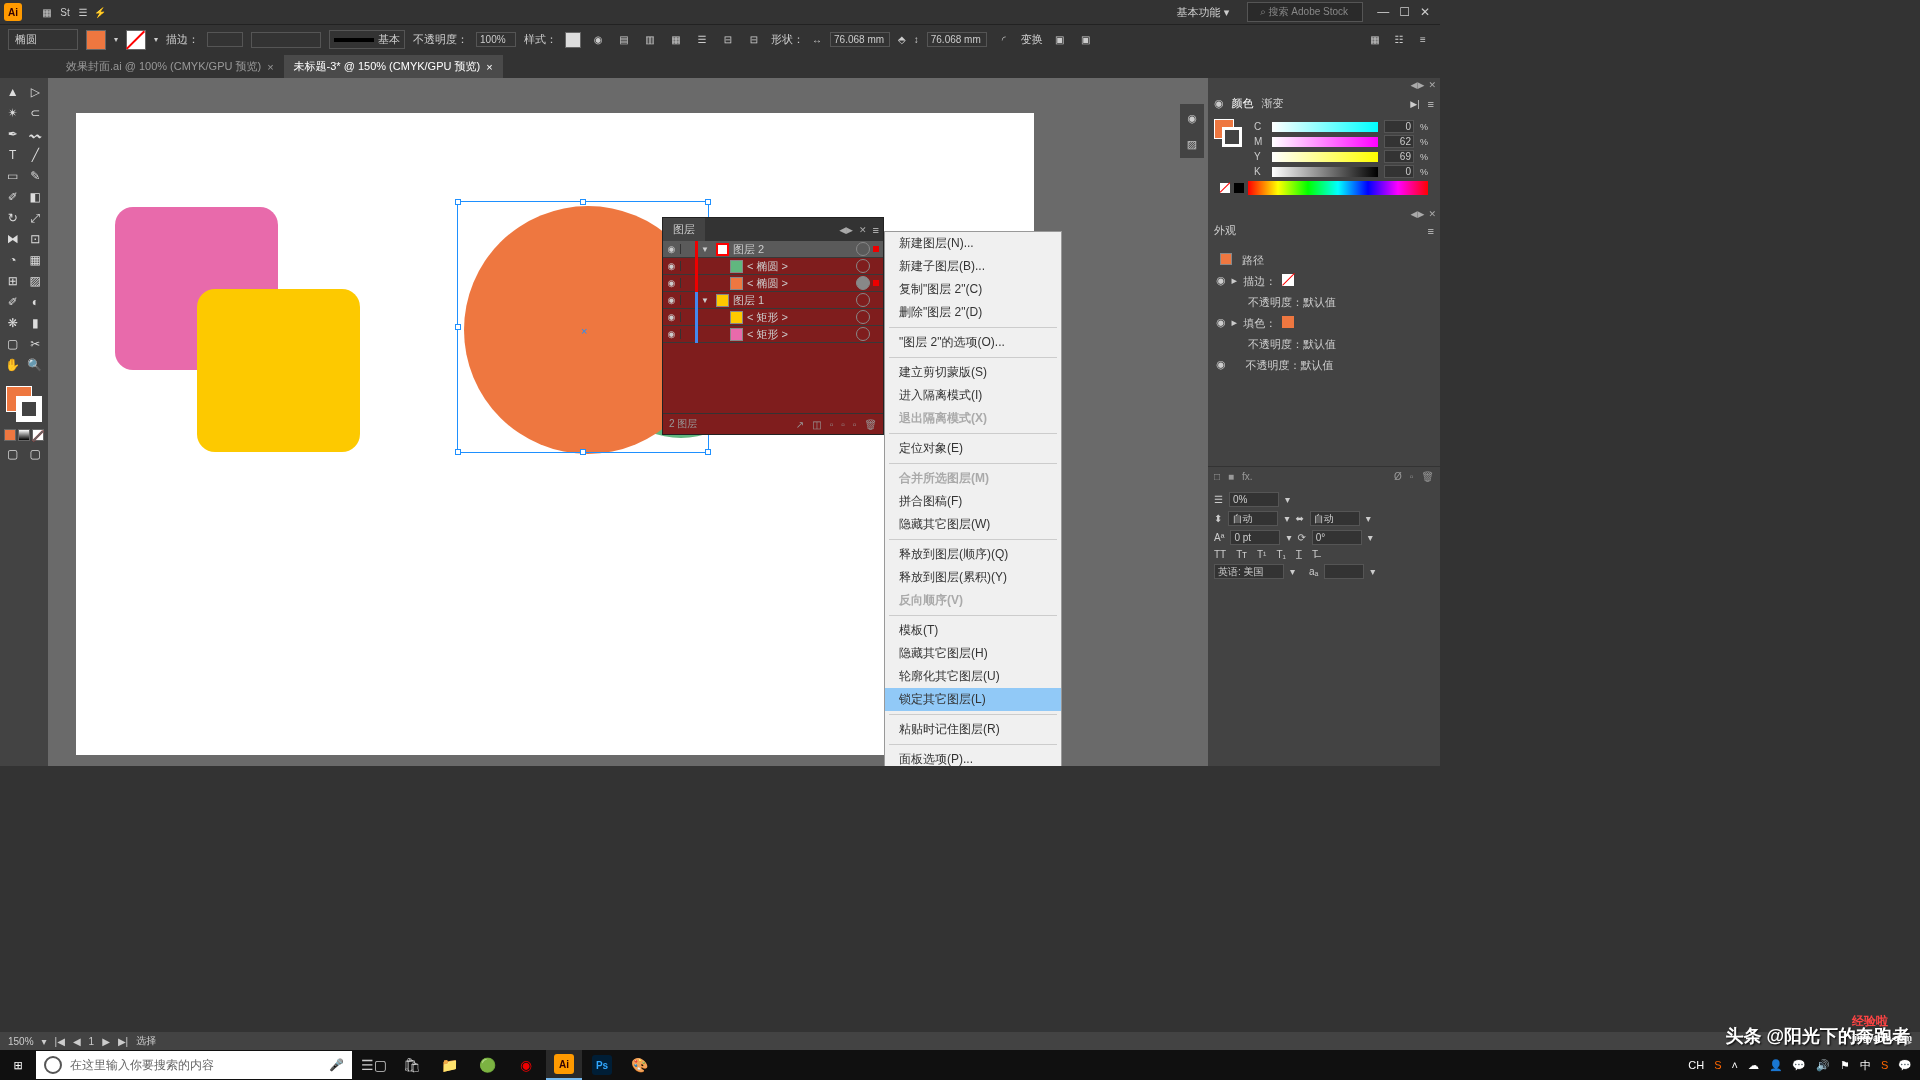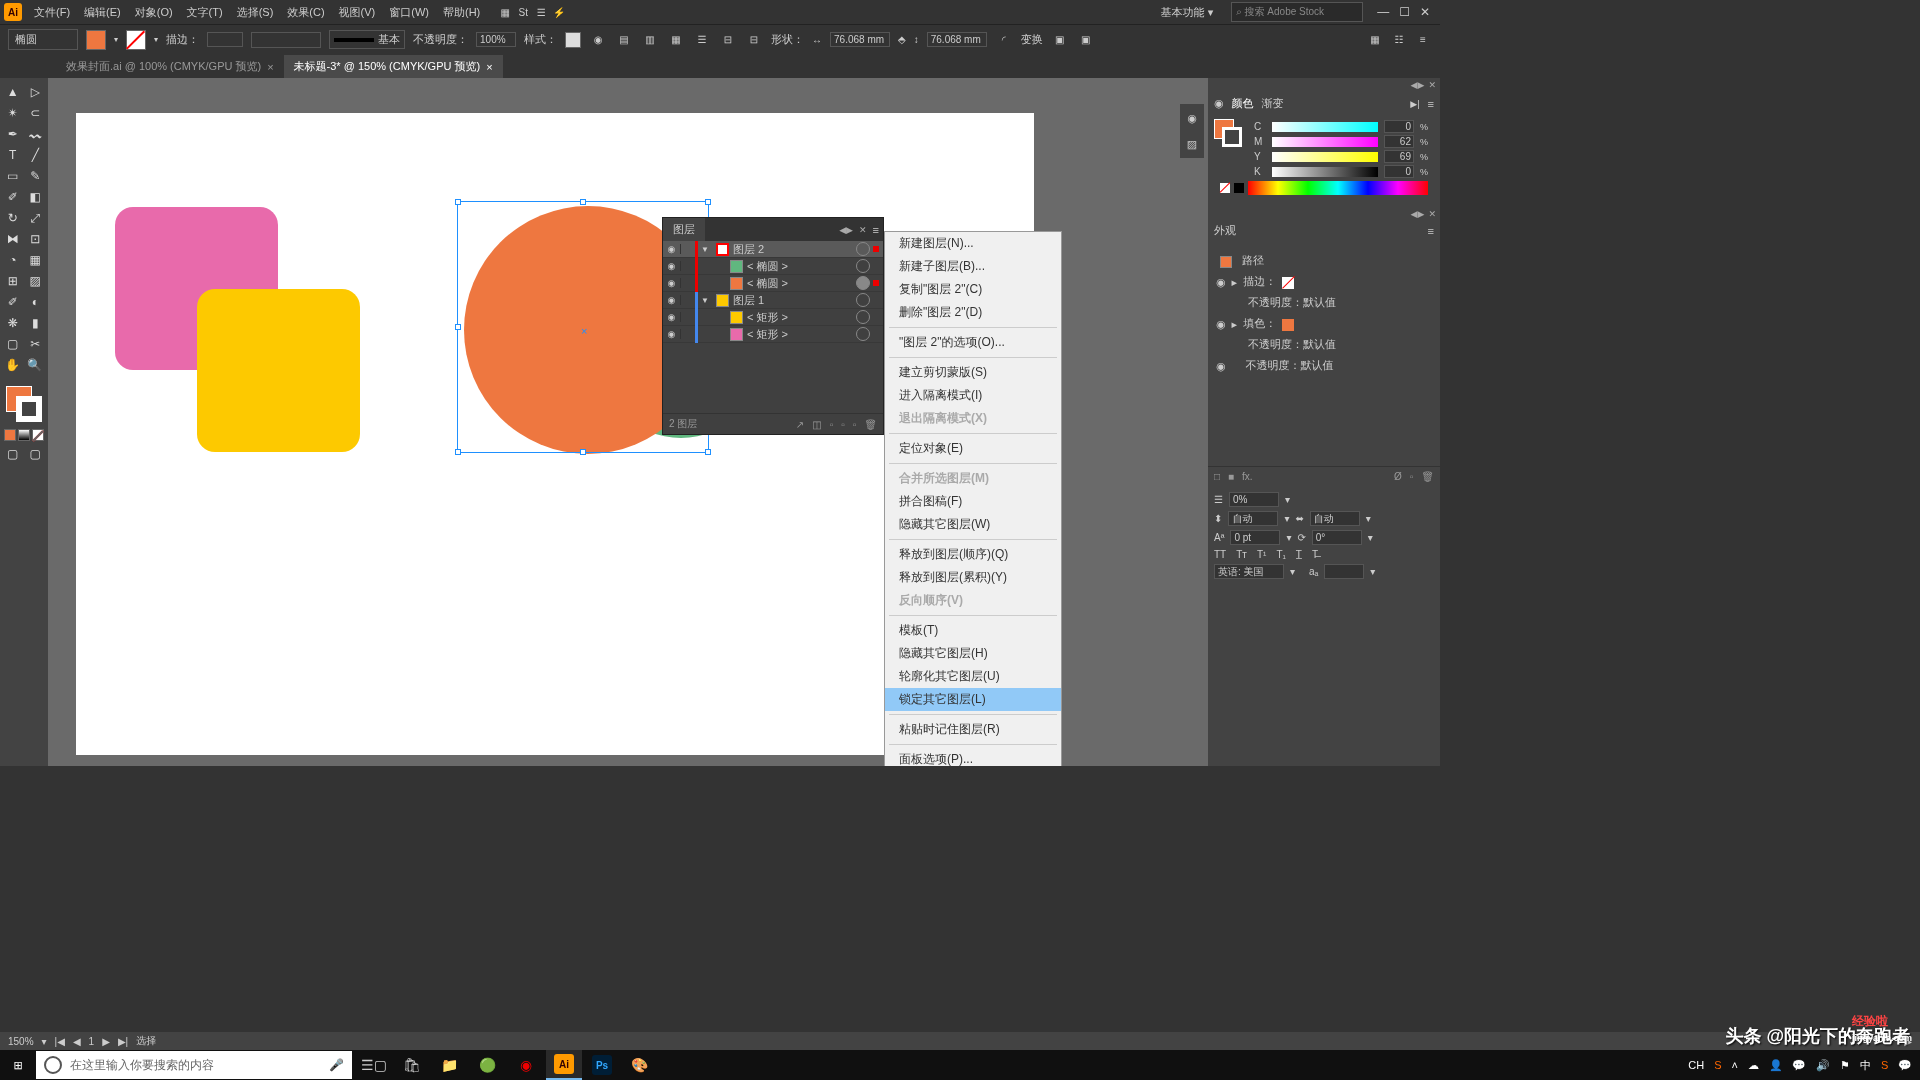--- a/index.html
+++ b/index.html
@@ -2,21 +2,21 @@
 <html><head>
 <meta charset="utf-8">
 <style>
 * { margin: 0; padding: 0; box-sizing: border-box; font-family: "Microsoft YaHei", sans-serif; }
 body { background: #333333; width: 1440px; height: 810px; overflow: hidden; color: #ccc; font-size: 11px; }
 .titlebar { background: #333; height: 24px; display: flex; align-items: center; padding: 0 4px; }
 .ai-logo { width: 18px; height: 18px; background: #ff9a00; border-radius: 3px; display: flex; align-items: center; justify-content: center; color: #330000; font-weight: bold; font-size: 10px; margin-right: 6px; }
 .menubar { display: flex; gap: 2px; }
 .menubar span { padding: 3px 6px; cursor: pointer; }
 .titlebar-right { margin-left: auto; display: flex; align-items: center; gap: 8px; }
-.search-stock { background: #2a2a2a; border: 1px solid #555; padding: 2px 4px; width: 132px; font-size: 10px; color: #888; }
+.search-stock { background: #2a2a2a; border: 1px solid #555; padding: 2px 12px; width: 116px; font-size: 10px; color: #888; }
 .win-controls { display: flex; gap: 10px; padding: 0 6px; font-size: 12px; }
 .control-bar { background: #333; height: 30px; display: flex; align-items: center; padding: 0 8px; gap: 8px; border-top: 1px solid #222; }
 .dropdown-tool { background: #333; border: 1px solid #555; padding: 2px 40px 2px 6px; font-size: 11px; }
 .swatch { width: 20px; height: 20px; border: 1px solid #666; }
 .ctrl-label { font-size: 11px; color: #ccc; }
 .num-input { background: #333; border: 1px solid #555; width: 60px; padding: 1px 3px; font-size: 10px; color: #ccc; }
 .tab-bar { background: #333; height: 24px; display: flex; align-items: flex-end; padding-left: 56px; }
 .doc-tab { background: #333; padding: 4px 10px; font-size: 11px; color: #999; display: flex; align-items: center; gap: 6px; }
 .doc-tab.active { background: #4a4a4a; color: #fff; }
 .tab-close { cursor: pointer; }
@@ -25,21 +25,21 @@
 .tool-row { display: flex; gap: 1px; }
 .tool { width: 22px; height: 20px; display: flex; align-items: center; justify-content: center; cursor: pointer; color: #ddd; font-size: 12px; }
 .canvas-area { flex: 1; background: #6a6a6a; position: relative; overflow: hidden; }
 .artboard { position: absolute; left: 28px; top: 35px; width: 958px; height: 642px; background: #fff; }
 .pink-rect { position: absolute; left: 39px; top: 94px; width: 163px; height: 163px; background: #e86aab; border-radius: 18px; }
 .yellow-rect { position: absolute; left: 121px; top: 176px; width: 163px; height: 163px; background: #fdc900; border-radius: 18px; }
 .green-circle { position: absolute; left: 520px; top: 155px; width: 170px; height: 170px; background: #60b77f; border-radius: 50%; }
 .orange-circle { position: absolute; left: 388px; top: 93px; width: 248px; height: 248px; background: #ee7740; border-radius: 50%; }
 .selection-box { position: absolute; left: 381px; top: 88px; width: 252px; height: 252px; border: 1px solid #1e90ff; }
 .sel-handle { position: absolute; width: 6px; height: 6px; background: #fff; border: 1px solid #1e90ff; }
-.layers-panel { position: absolute; left: 614px; top: 139px; width: 222px; background: #404040; border: 1px solid #222; z-index: 10; }
+.layers-panel { position: absolute; left: 614px; top: 139px; width: 222px; background: #7f1d1d; border: 1px solid #222; z-index: 10; }
 .panel-tab-row { background: #333; display: flex; align-items: center; padding-right: 4px; }
 .panel-tab { padding: 4px 10px; background: #434343; font-size: 11px; }
 .panel-icons-r { margin-left: auto; display: flex; gap: 6px; font-size: 9px; color: #aaa; }
 .layer-row { display: flex; align-items: center; height: 17px; border-bottom: 1px solid #383838; font-size: 11px; }
 .layer-row.sel { background: #5a5a5a; }
 .eye-col { width: 18px; text-align: center; font-size: 9px; color: #ccc; border-right: 1px solid #333; }
 .lock-col { width: 14px; border-right: 1px solid #333; }
 .color-strip { width: 3px; height: 17px; }
 .arrow-col { width: 14px; text-align: center; font-size: 8px; }
 .layer-swatch { width: 13px; height: 13px; border: 1px solid #888; margin: 0 4px; }
@@ -59,21 +59,21 @@
 .color-panel { padding: 4px 6px; }
 .panel-header { display: flex; gap: 8px; padding: 4px 6px; align-items: center; font-size: 11px; }
 .panel-header span { cursor: pointer; }
 .panel-header .active { color: #fff; }
 .cmyk-row { display: flex; align-items: center; padding: 1px 6px; gap: 6px; }
 .cmyk-label { width: 12px; font-size: 10px; }
 .cmyk-slider { flex: 1; height: 10px; position: relative; }
 .cmyk-input { width: 30px; background: #333; border: 1px solid #555; color: #ccc; font-size: 10px; text-align: right; padding: 0 2px; }
 .spectrum { height: 14px; margin: 4px 6px; background: linear-gradient(to right, red, yellow, lime, cyan, blue, magenta, red); }
 .appearance-panel { margin-top: 8px; }
-.app-row { padding: 3px 8px; display: flex; align-items: flex-end; gap: 6px; font-size: 11px; }
+.app-row { padding: 3px 8px; display: flex; align-items: flex-start; gap: 6px; font-size: 11px; }
 .status-bar { position: absolute; bottom: 30px; left: 0; right: 0; height: 18px; background: #434343; display: flex; align-items: center; padding: 0 8px; font-size: 10px; gap: 8px; }
 .fill-stroke { margin-top: 6px; padding: 4px; }
 .fill-box { width: 26px; height: 26px; background: #ee7740; border: 1px solid #fff; position: relative; }
 .stroke-box { width: 26px; height: 26px; background: #fff; border: 1px solid #fff; position: absolute; left: 14px; top: 14px; }
 .stroke-box::after { content: ''; position: absolute; inset: 5px; background: #434343; }
 .small-swatches { display: flex; gap: 2px; padding: 2px; }
 .small-swatches div { width: 12px; height: 12px; border: 1px solid #666; }
 .taskbar { position: absolute; bottom: 0; left: 0; right: 0; height: 30px; background: #101010; display: flex; align-items: center; }
 .win-start { width: 36px; height: 30px; display: flex; align-items: center; justify-content: center; color: #fff; }
 .search-box { background: #fff; height: 28px; width: 316px; display: flex; align-items: center; padding: 0 8px; color: #666; font-size: 12px; gap: 8px; }
@@ -87,31 +87,20 @@
 .workspace-label { padding: 2px 10px; font-size: 11px; }
 .char-panel { padding: 4px 6px; font-size: 10px; }
 .char-row { display: flex; gap: 6px; padding: 2px 0; align-items: center; }
 .char-input { background: #333; border: 1px solid #555; width: 50px; padding: 1px 3px; color: #ccc; font-size: 10px; }
 </style>
 </head>
 <body>
 
 <div class="titlebar">
   <div class="ai-logo">Ai</div>
-  <div class="menubar">
-    <span>文件(F)</span>
-    <span>编辑(E)</span>
-    <span>对象(O)</span>
-    <span>文字(T)</span>
-    <span>选择(S)</span>
-    <span>效果(C)</span>
-    <span>视图(V)</span>
-    <span>窗口(W)</span>
-    <span>帮助(H)</span>
-  </div>
   <div class="icon-btn" style="margin-left:10px">▦</div>
   <div class="icon-btn">St</div>
   <div class="icon-btn">☰</div>
   <div class="icon-btn">⚡</div>
   <div class="titlebar-right">
     <span class="workspace-label"><span>基本功能</span> ▾</span>
     <div class="search-stock">⌕ <span>搜索 Adobe Stock</span></div>
     <div class="win-controls">
       <span>—</span>
       <span>☐</span>

